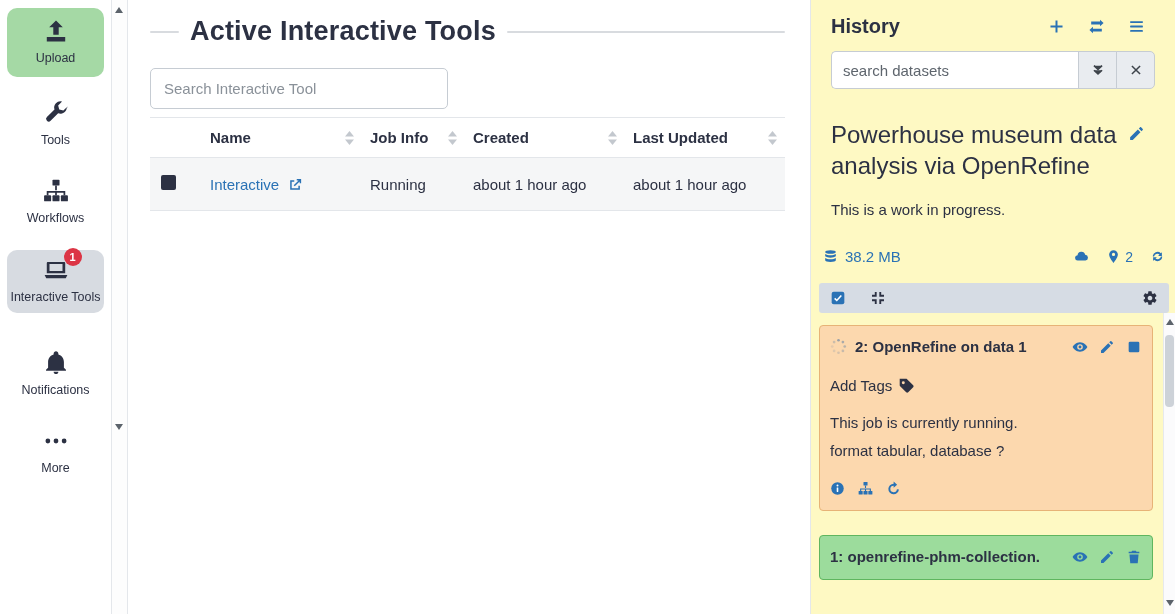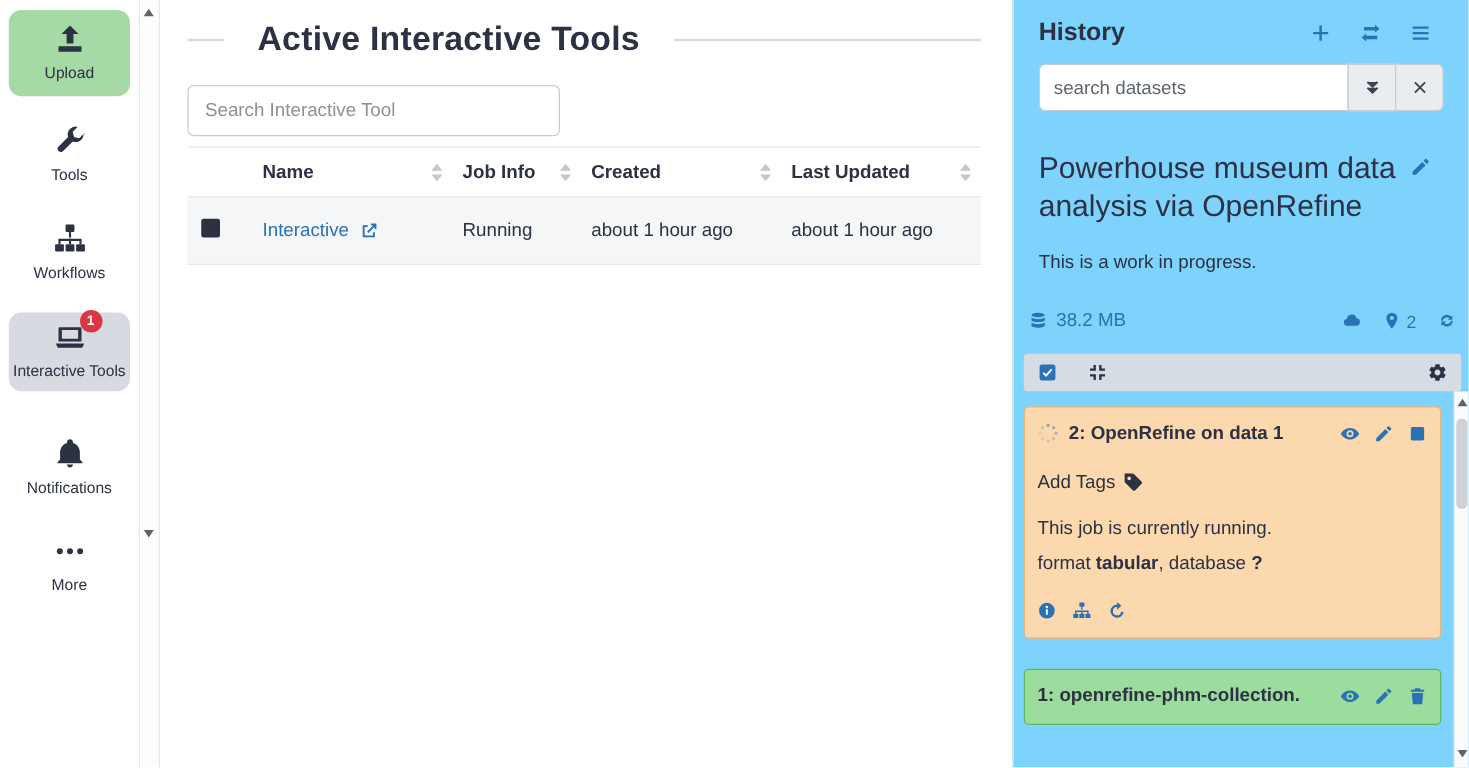--- a/index.html
+++ b/index.html
@@ -23,21 +23,21 @@
   .side-scroll{width:17px;flex-shrink:0;position:relative;border-left:1px solid #e4e7eb;border-right:1px solid #e4e7eb;background:#fdfdfd}
   .tri{display:block;width:0;height:0;border-left:4.5px solid transparent;border-right:4.5px solid transparent;cursor:pointer}
   .tri.up{border-bottom:6px solid #5c636b}
   .tri.down{border-top:6px solid #5c636b}
   .side-scroll .tri{position:absolute;left:3px}
   .side-scroll .tri.up{top:7px}
   .side-scroll .tri.down{top:424px}
 
   
   .main{flex:1;min-width:0}
-  .title-row{display:flex;align-items:center;gap:27px;margin:16px 25px 0 22px}
+  .title-row{display:flex;align-items:center;gap:11px;margin:16px 25px 0 22px}
   .title-row h1{font-size:27px;font-weight:700;letter-spacing:.2px;white-space:nowrap}
   .rule{height:2px;background:#d8dbdf;border-radius:1px}
   .rule.short{width:29px}
   .rule.fill{flex:1}
   .tool-search{display:block;margin:21px 0 0 22px;width:298px;height:41px;border:1px solid #c6ccd3;border-radius:5px;padding:0 13px;font-size:15px;font-family:inherit;color:#2c3143;outline:none}
   .tool-search::placeholder{color:#8a9199}
   .tools-table{border-collapse:collapse;margin:8px 25px 0 22px;width:calc(100% - 47px);font-size:15px}
   .tools-table th,.tools-table td{text-align:left;padding:11px 8px;border-bottom:1px solid #e3e6ea;vertical-align:middle}
   .tools-table thead th{border-top:1px solid #e3e6ea;font-weight:700}
   .tools-table td{padding-top:17px;padding-bottom:17px}
@@ -49,21 +49,21 @@
   .th-flex{display:flex;align-items:center;justify-content:space-between;gap:6px}
   .sort{cursor:pointer}
   .sort svg{width:9px;height:14px;fill:#c3c8ce}
   .row-check{display:inline-block;width:15px;height:15px;background:#2c3143;border-radius:2px;margin-left:3px;cursor:pointer}
   .name-cell{display:flex;align-items:center;gap:9px}
   .tool-link{color:#2a72b5;text-decoration:none;cursor:pointer}
   .ext{color:#2a72b5;cursor:pointer}
   .ext svg{width:15px;height:15px}
 
   
-  .history{width:365px;flex-shrink:0;border-left:1px solid #e4e7eb;display:flex;flex-direction:column;overflow:hidden;background:#7dd3fc}
+  .history{width:365px;flex-shrink:0;border-left:1px solid #e4e7eb;display:flex;flex-direction:column;overflow:hidden;background:#fef9c3}
   .h-header{display:flex;align-items:center;padding:15px 30px 0 20px}
   .h-header h2{font-size:20px;font-weight:700;flex:1}
   .h-header-icons{display:flex;gap:23px;color:#2a72b5}
   .hicon{display:inline-flex;cursor:pointer}
   .hicon svg{width:17px;height:17px}
   .h-search{display:flex;margin:13px 20px 0 20px;height:38px}
   .h-search input{flex:1;min-width:0;border:1px solid #c6ccd3;border-right:none;border-radius:5px 0 0 5px;padding:0 11px;font-size:15px;font-family:inherit;color:#2c3143;outline:none}
   .h-search input::placeholder{color:#5e656d}
   .h-search-btn{width:39px;border:1px solid #c6ccd3;background:#e9ecf0;color:#3e444b;display:flex;align-items:center;justify-content:center;cursor:pointer}
   .h-search-btn svg{width:14px;height:14px}
@@ -88,21 +88,21 @@
   .dataset.ok{background:#9cdc9c;border:1px solid #5fb65f;margin-top:24px}
   .ds-header{display:flex;align-items:center;gap:8px}
   .ds-title{font-weight:700;font-size:15px;flex:1;white-space:nowrap;overflow:hidden}
   .ds-head-icons{display:flex;gap:11px;color:#2a72b5}
   .ds-head-icons .hicon svg{width:16px;height:16px}
   .spin svg{width:17px;height:17px}
   .ds-tags{display:flex;align-items:center;gap:6px;margin-top:22px;font-size:15px;color:#2c3143;cursor:pointer}
   .ds-tags .hicon{color:#2c3143}
   .ds-status{margin-top:20px;font-size:15px}
   .ds-format{margin-top:11px;font-size:15px}
-  .ds-format b{font-weight:700}
+  .ds-format b{font-weight:400}
   .ds-actions{display:flex;gap:13px;margin-top:22px;color:#2a72b5}
   .ds-actions .hicon svg{width:15px;height:15px}
   .v-scrollbar{position:absolute;top:0;right:0;bottom:0;width:12px;border-left:1px solid #e7e9ec;background:#fbfbfc;cursor:pointer}
   .v-scrollbar .tri{position:absolute;left:1.5px}
   .v-scrollbar .tri.up{top:6px}
   .v-scrollbar .tri.down{bottom:8px}
   .v-thumb{position:absolute;left:1px;top:22px;width:9px;height:72px;background:#cdd2d8;border-radius:4px}
 </style>
 </head>
 <body>

